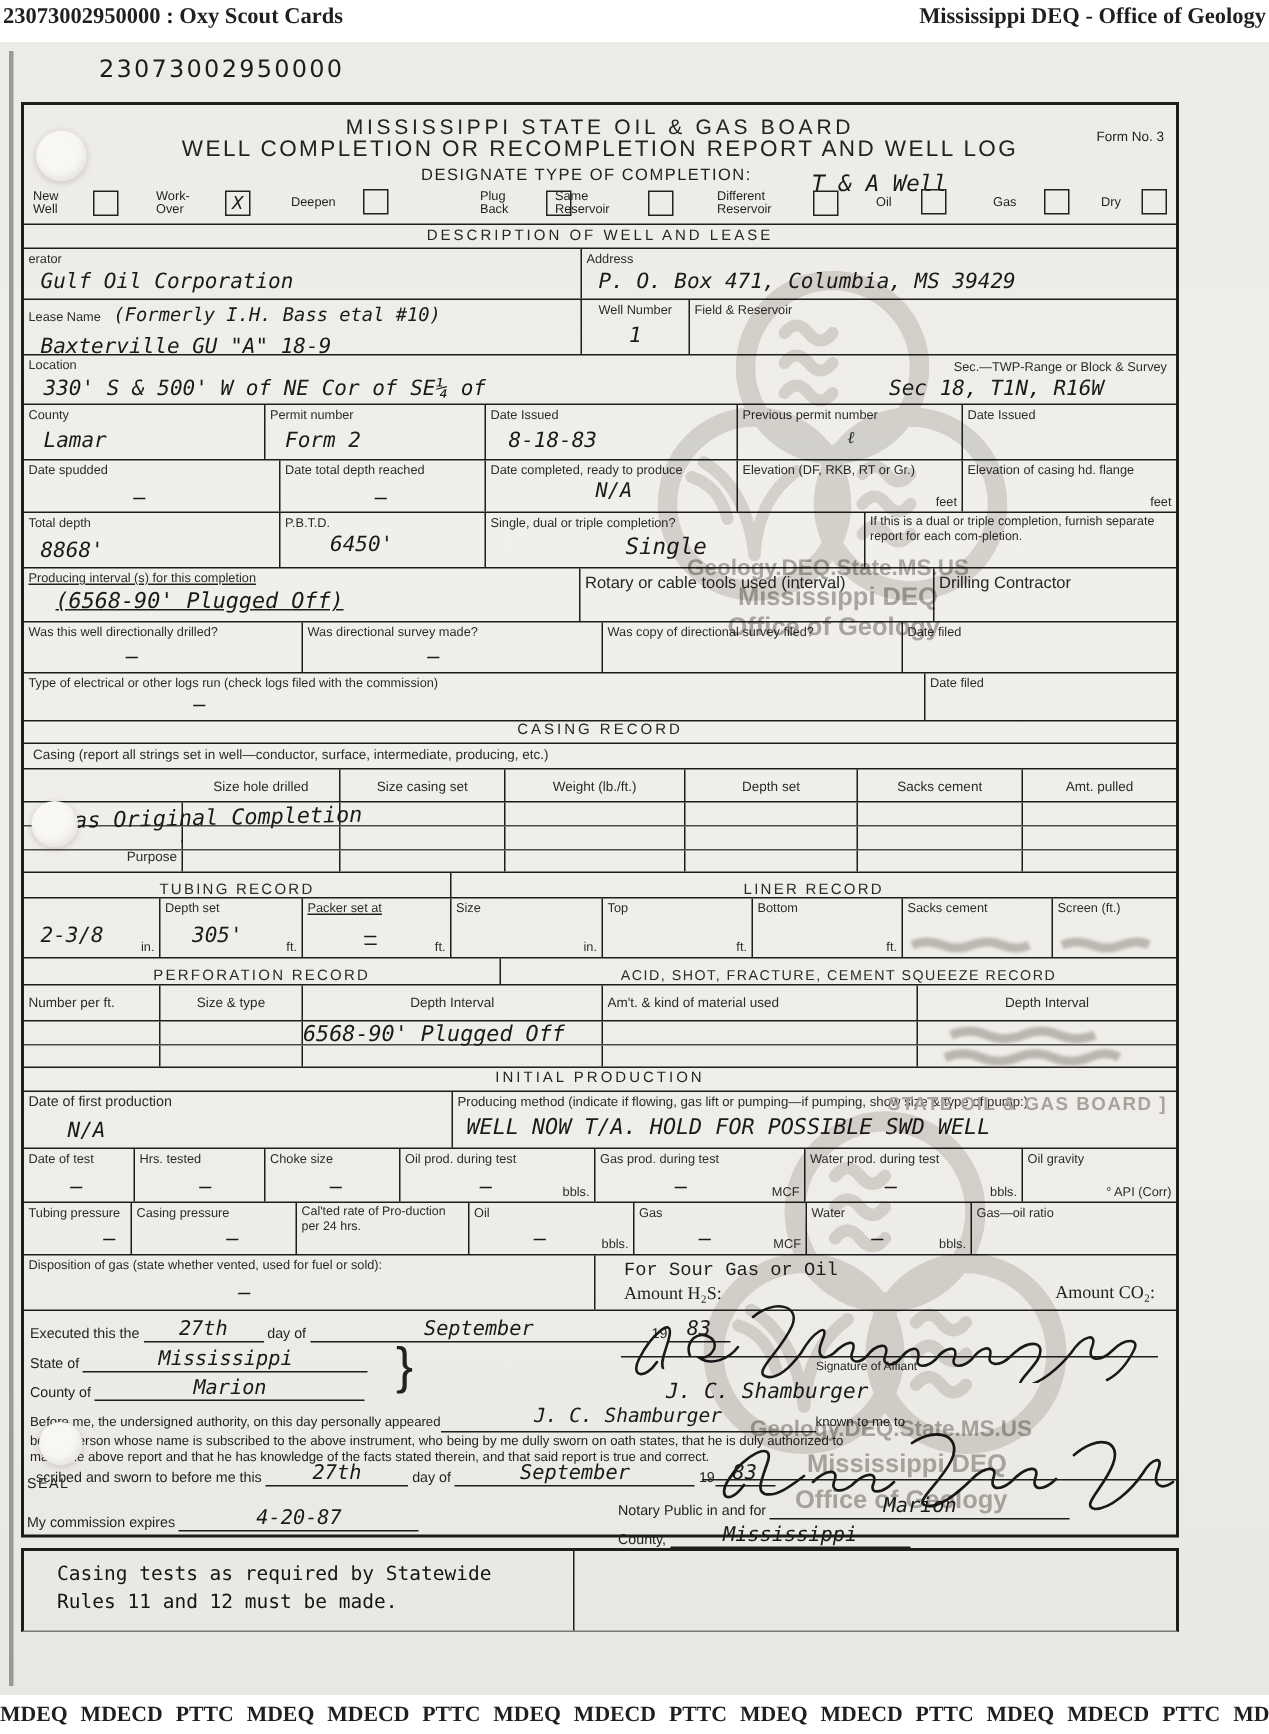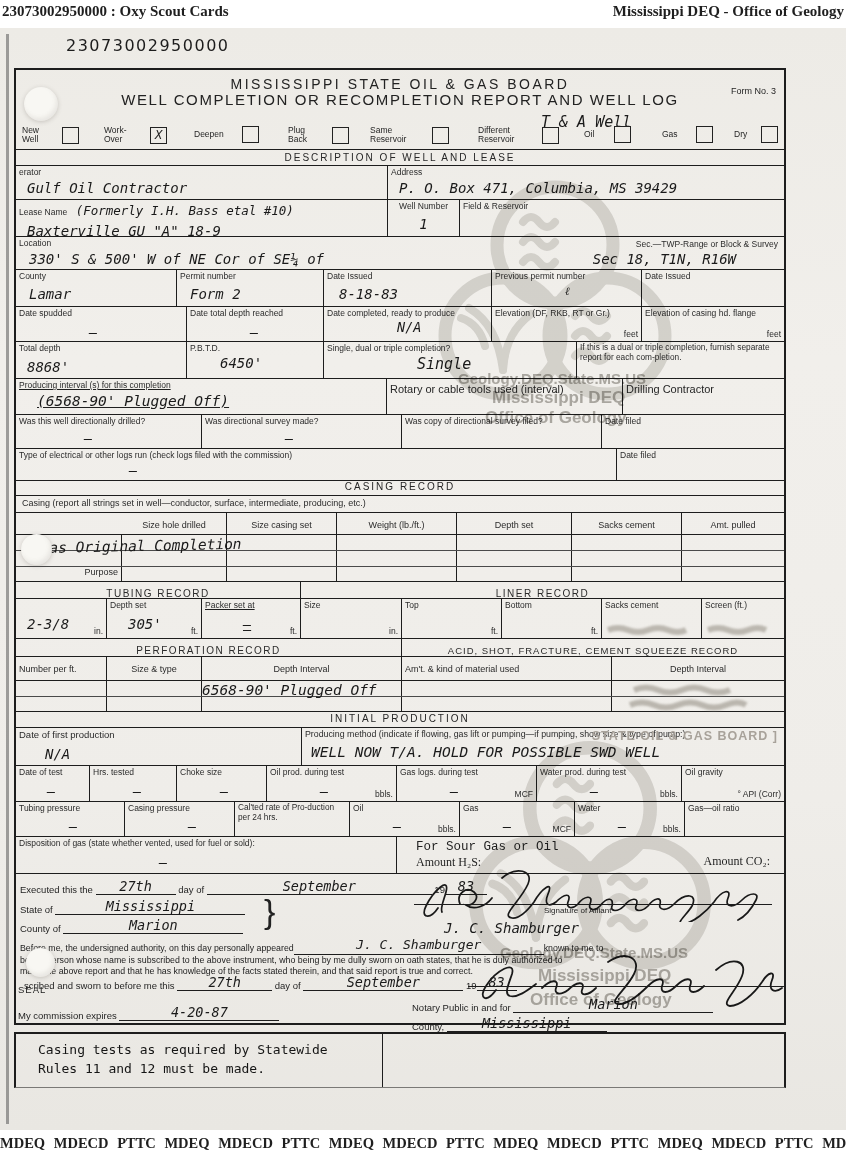--- a/index.html
+++ b/index.html
@@ -64,37 +64,38 @@
 
 <div class="page">
   <div class="scan-edge"></div>
   <div class="docnum">23073002950000</div>
 
   <div class="form">
 
     <div class="t1">MISSISSIPPI STATE OIL &amp; GAS BOARD</div>
     <div class="t2">WELL COMPLETION OR RECOMPLETION REPORT AND WELL LOG</div>
     <div class="formno">Form No. 3</div>
+    <div class="desig">DESIGNATE TYPE OF COMPLETION:</div>
     <div class="desigval hw" style="font-size:15px;">T &amp; A Well</div>
 
     <div class="row" style="top:53px;height:27px;">
       <div class="cbi" style="left:6px;">
           <span class="cbl" style="width:28px;">New Well</span>
           <span class="cbx"></span>
         </div>
       <div class="cbi" style="left:88px;">
           <span class="cbl" style="width:34px;">Work- Over</span>
           <span class="cbx">X</span>
         </div>
       <div class="cbi" style="left:178px;">
           <span class="cbl">Deepen</span>
           <span class="cbx" style="margin-left:18px;"></span>
         </div>
       <div class="cbi" style="left:272px;">
-          <span class="cbl" style="width:28px;">Plug Back</span>
+          <span class="cbl" style="width:28px;margin-left:32px;">Plug Back</span>
           <span class="cbx" style="margin-left:16px;"></span>
         </div>
       <div class="cbi" style="left:354px;">
           <span class="cbl" style="width:48px;">Same Reservoir</span>
           <span class="cbx" style="margin-left:14px;"></span>
         </div>
       <div class="cbi" style="left:462px;">
           <span class="cbl" style="width:50px;">Different Reservoir</span>
           <span class="cbx" style="margin-left:14px;"></span>
         </div>
@@ -112,21 +113,21 @@
         </div>
     </div>
 
     <div class="row" style="top:80px;height:16px;">
       <div class="sh">DESCRIPTION OF WELL AND LEASE</div>
     </div>
 
     <div class="row" style="top:96px;height:34px;">
       <div class="c" style="width:372px;">
         <div class="pl">erator</div>
-        <div class="hw hw14" style="margin:3px 0 0 8px;">Gulf Oil Contractor</div>
+        <div class="hw hw14" style="margin:3px 0 0 8px;">Gulf Oil Corporation</div>
       </div>
       <div class="c last">
         <div class="pl">Address</div>
         <div class="hw hw14" style="margin:3px 0 0 8px;">P. O. Box 471, Columbia, MS  39429</div>
       </div>
     </div>
 
     <div class="row" style="top:130px;height:37px;">
       <div class="c" style="width:372px;">
         <span class="pl">Lease Name</span>
@@ -341,21 +342,21 @@
         </div>
       <div class="c last">
           <div class="pl">Screen (ft.)</div>
         <svg class="smudge" style="position:absolute;left:4px;bottom:2px;" width="78" height="12">
             <path d="M2,6 q10,-4 20,0 t20,0 t18,0" stroke="#aba69d" fill="none" stroke-width="6"></path>
           </svg>
         </div>
     </div>
 
     <div class="row" style="top:569px;height:18px;">
-      <div class="c" style="width:386px;text-align:center;"><span class="pl" style="font-size:10px;letter-spacing:1.5px;">PERFORATION RECORD</span></div>
+      <div class="c" style="width:318px;text-align:center;"><span class="pl" style="font-size:10px;letter-spacing:1.5px;">PERFORATION RECORD</span></div>
       <div class="c last" style="text-align:center;"><span class="pl" style="font-size:9.5px;letter-spacing:1px;">ACID, SHOT, FRACTURE, CEMENT SQUEEZE RECORD</span></div>
     </div>
     <div style="position:absolute;top:587px;left:0;right:0;height:55px;">
       <div class="row" style="top:0;height:24px;">
         <div class="c" style="width:91px;"><span class="pl" style="font-size:9px;">Number per ft.</span></div>
         <div class="c" style="width:95px;text-align:center;"><span class="pl" style="font-size:9px;">Size &amp; type</span></div>
         <div class="c" style="width:200px;text-align:center;"><span class="pl" style="font-size:9px;margin-top:4px;display:inline-block;">Depth Interval</span></div>
         <div class="c" style="width:210px;"><span class="pl" style="font-size:9px;margin-top:4px;display:inline-block;">Am't. &amp; kind of material used</span></div>
         <div class="c last" style="text-align:center;"><span class="pl" style="font-size:9px;margin-top:4px;display:inline-block;">Depth Interval</span></div>
       </div>
@@ -411,37 +412,37 @@
       <div class="c" style="width:90px;">
           <div class="pl">Choke size</div>
         <div class="hw" style="margin:6px 0 0 40px;">–</div>
         </div>
       <div class="c" style="width:130px;">
           <div class="pl">Oil prod. during test</div>
         <div class="hw" style="margin:6px 0 0 50px;">–</div>
         <span class="unit">bbls.</span>
         </div>
       <div class="c" style="width:140px;">
-          <div class="pl">Gas logs. during test</div>
+          <div class="pl">Gas prod. during test</div>
         <div class="hw" style="margin:6px 0 0 50px;">–</div>
         <span class="unit">MCF</span>
         </div>
       <div class="c" style="width:145px;">
           <div class="pl">Water prod. during test</div>
         <div class="hw" style="margin:6px 0 0 50px;">–</div>
         <span class="unit">bbls.</span>
         </div>
       <div class="c last">
           <div class="pl">Oil gravity</div>
         <span class="unit">° API (Corr)</span>
         </div>
     </div>
 
     <div class="row" style="top:732px;height:35px;">
-      <div class="c" style="width:109px;">
+      <div class="c" style="width:72px;">
           <div class="pl">Tubing pressure</div>
         <div class="hw" style="margin:5px 0 0 50px;">–</div>
         </div>
       <div class="c" style="width:110px;">
           <div class="pl">Casing pressure</div>
         <div class="hw" style="margin:5px 0 0 60px;">–</div>
         </div>
       <div class="c" style="width:115px;">
           <div class="pl" style="font-size:8.3px;">Cal'ted rate of Pro-duction per 24 hrs.</div>
         </div>

